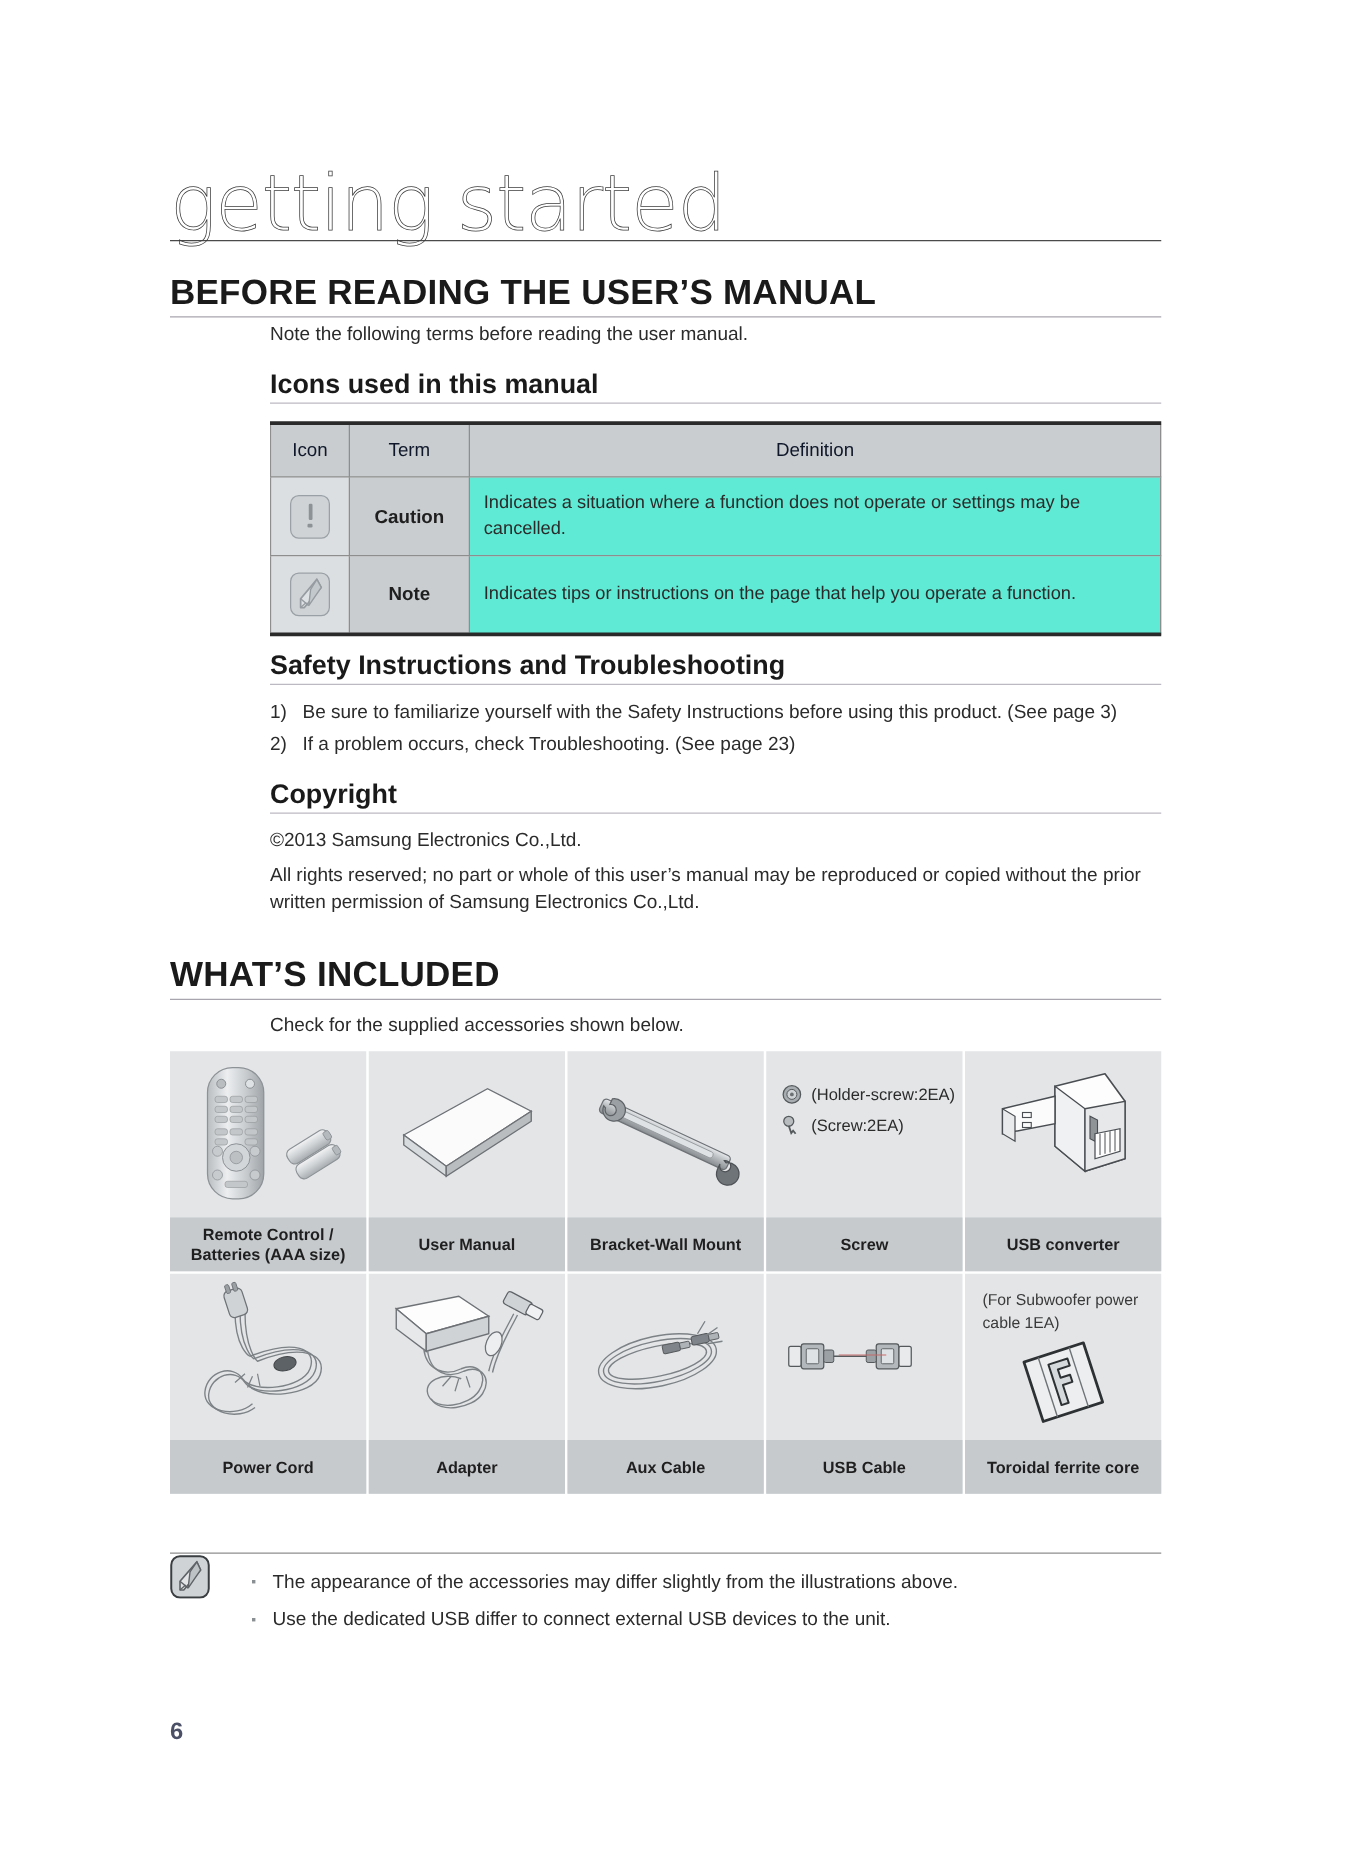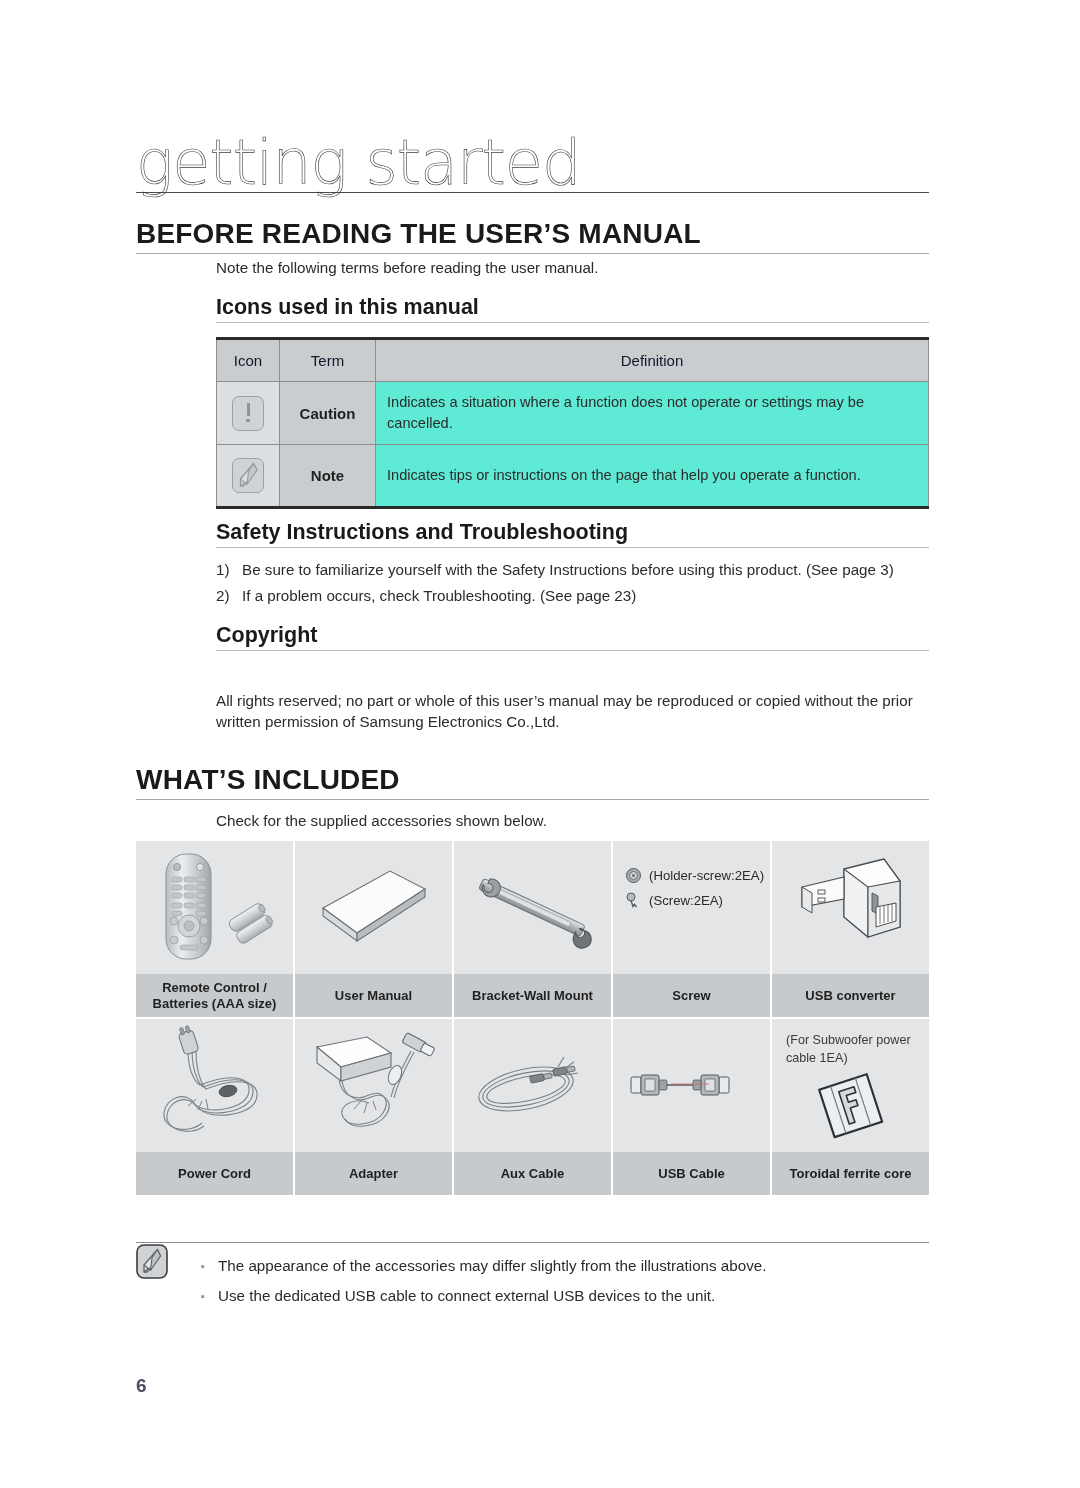--- a/index.html
+++ b/index.html
@@ -361,20 +361,21 @@
   <div class="list-row" style="left:216px; top:585px; width:713px;">
     <span class="list-num">2)</span>
     <span>If a problem occurs, check Troubleshooting. (See page 23)</span>
   </div>
 
   <div class="h2-block" style="top:622px;">
     <div class="h2-text">Copyright</div>
     <div class="h2-rule"></div>
   </div>
 
+  <div class="body-text" style="left:216px; top:662px; width:713px;">©2013 Samsung Electronics Co.,Ltd.</div>
   <div class="body-text" style="left:216px; top:690px; width:716px;">All rights reserved; no part or whole of this user’s manual may be reproduced or copied without the prior written permission of Samsung Electronics Co.,Ltd.</div>
 
   <div class="h1-block" style="top:765px;">
     <div class="h1-text">WHAT’S INCLUDED</div>
     <div class="h1-rule"></div>
   </div>
 
   <div class="body-text" style="left:216px; top:810px; width:713px;">Check for the supplied accessories shown below.</div>
 
   <div class="acc-grid">
@@ -627,20 +628,20 @@
         <path d="M8 28 L12.5 24" stroke="#5f6367" stroke-width="1.1"></path>
       </svg>
     </div>
     <div class="note-lines">
       <div class="note-line">
         <span class="note-bullet">▪</span>
         <span>The appearance of the accessories may differ slightly from the illustrations above.</span>
       </div>
       <div class="note-line">
         <span class="note-bullet">▪</span>
-        <span>Use the dedicated USB cable to connect external USB devices to the unit.</span>
+        <span>Use the dedicated USB differ to connect external USB devices to the unit.</span>
       </div>
     </div>
   </div>
 
   <div class="page-number">6</div>
 
 </div>
 
 </body></html>

